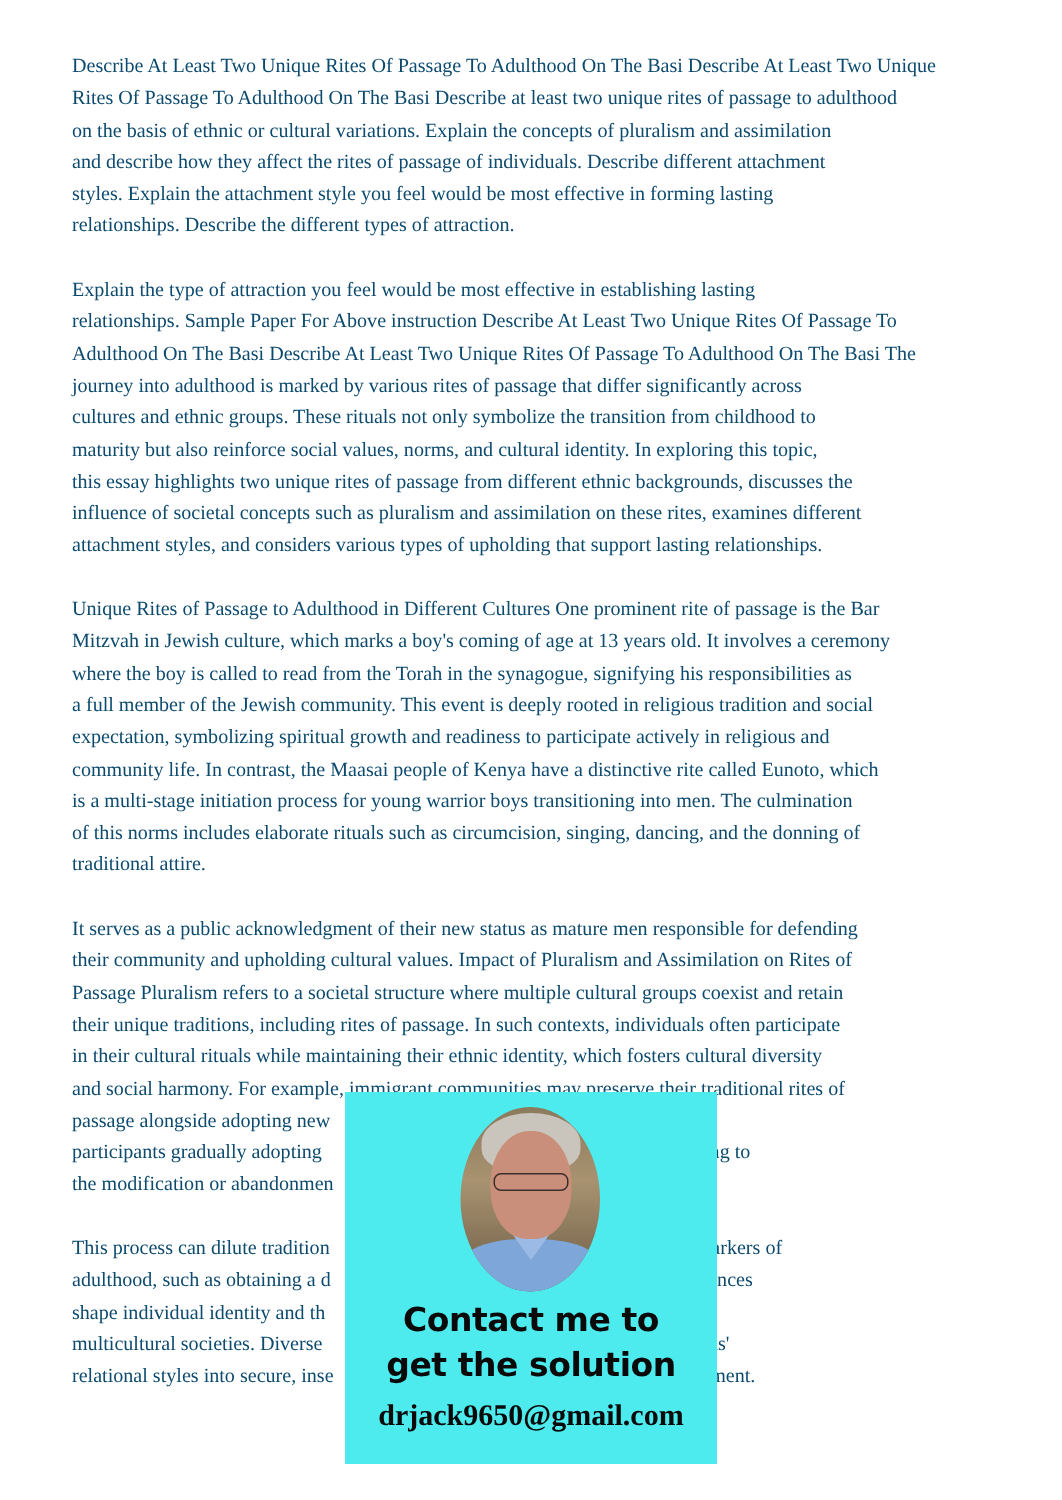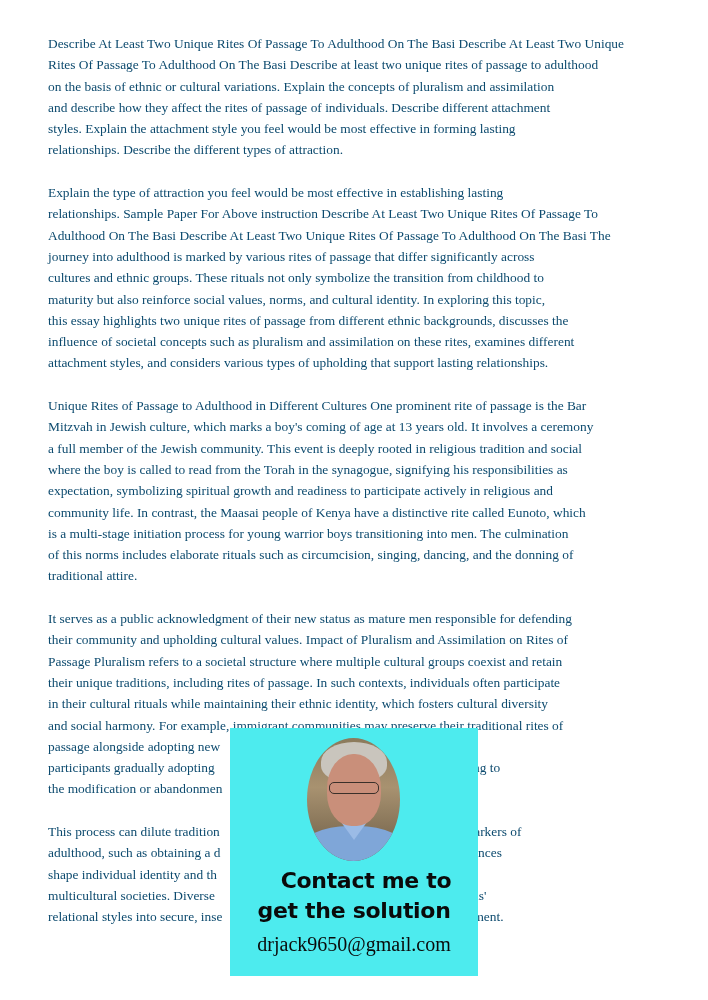--- a/index.html
+++ b/index.html
@@ -23,25 +23,25 @@
     .photo .hair { position: absolute; left: 14px; top: 4px; width: 66px; height: 40px; border-radius: 50% 50% 40% 40%; background: #c9c5bd; }
     .photo .face { position: absolute; left: 20px; top: 16px; width: 54px; height: 72px; border-radius: 48% 48% 45% 45%; background: #c98f7a; }
     .photo .glasses { position: absolute; left: 22px; top: 44px; width: 50px; height: 12px; border: 1.5px solid #3a302a; border-radius: 5px; box-sizing: border-box; }
     .photo .shirt { position: absolute; left: -5px; top: 88px; width: 103px; height: 50px; border-radius: 45% 45% 0 0; background: #7fa6d8; }
     .photo .collar { position: absolute; left: 34px; top: 84px; width: 26px; height: 18px; background: #9bbbe6; clip-path: polygon(0 0, 50% 100%, 100% 0); }
     .cta {
       position: absolute; left: 0; width: 248px; text-align: center;
       font-family: "DejaVu Sans", "Liberation Sans", sans-serif; font-weight: bold;
       font-size: 22px; color: #0a0a0a; letter-spacing: -0.3px; line-height: 30px;
     }
-    .cta1 { top: 138px; padding-left: 12px; }
+    .cta1 { top: 138px; }
     .cta2 { top: 168px; text-align: center; }
     .email {
       position: absolute; left: 0; top: 203px; width: 248px; text-align: center;
-      font-family: "Liberation Serif", "DejaVu Serif", serif; font-weight: normal;
+      font-family: "Liberation Serif", "DejaVu Serif", serif; font-weight: bold;
       font-size: 20px; color: #0a0a0a; line-height: 26px;
     }
   </style>
 </head>
 <body>
 
 <div class="page">
   <p class="para">
     <span class="line">Describe At Least Two Unique Rites Of Passage To Adulthood On The Basi Describe At Least Two Unique</span>
     <span class="line">Rites Of Passage To Adulthood On The Basi Describe at least two unique rites of passage to adulthood</span>
@@ -57,22 +57,22 @@
     <span class="line">journey into adulthood is marked by various rites of passage that differ significantly across</span>
     <span class="line">cultures and ethnic groups. These rituals not only symbolize the transition from childhood to</span>
     <span class="line">maturity but also reinforce social values, norms, and cultural identity. In exploring this topic,</span>
     <span class="line">this essay highlights two unique rites of passage from different ethnic backgrounds, discusses the</span>
     <span class="line">influence of societal concepts such as pluralism and assimilation on these rites, examines different</span>
     <span class="line">attachment styles, and considers various types of upholding that support lasting relationships.</span>
   </p>
   <p class="para">
     <span class="line">Unique Rites of Passage to Adulthood in Different Cultures One prominent rite of passage is the Bar</span>
     <span class="line">Mitzvah in Jewish culture, which marks a boy's coming of age at 13 years old. It involves a ceremony</span>
+    <span class="line">where the boy is called to read from the Torah in the synagogue, signifying his responsibilities as</span>
     <span class="line">a full member of the Jewish community. This event is deeply rooted in religious tradition and social</span>
-    <span class="line">where the boy is called to read from the Torah in the synagogue, signifying his responsibilities as</span>
     <span class="line">expectation, symbolizing spiritual growth and readiness to participate actively in religious and</span>
     <span class="line">community life. In contrast, the Maasai people of Kenya have a distinctive rite called Eunoto, which</span>
     <span class="line">is a multi-stage initiation process for young warrior boys transitioning into men. The culmination</span>
     <span class="line">of this norms includes elaborate rituals such as circumcision, singing, dancing, and the donning of</span>
     <span class="line">traditional attire.</span>
   </p>
   <p class="para">
     <span class="line">It serves as a public acknowledgment of their new status as mature men responsible for defending</span>
     <span class="line">their community and upholding cultural values. Impact of Pluralism and Assimilation on Rites of</span>
     <span class="line">Passage Pluralism refers to a societal structure where multiple cultural groups coexist and retain</span>

